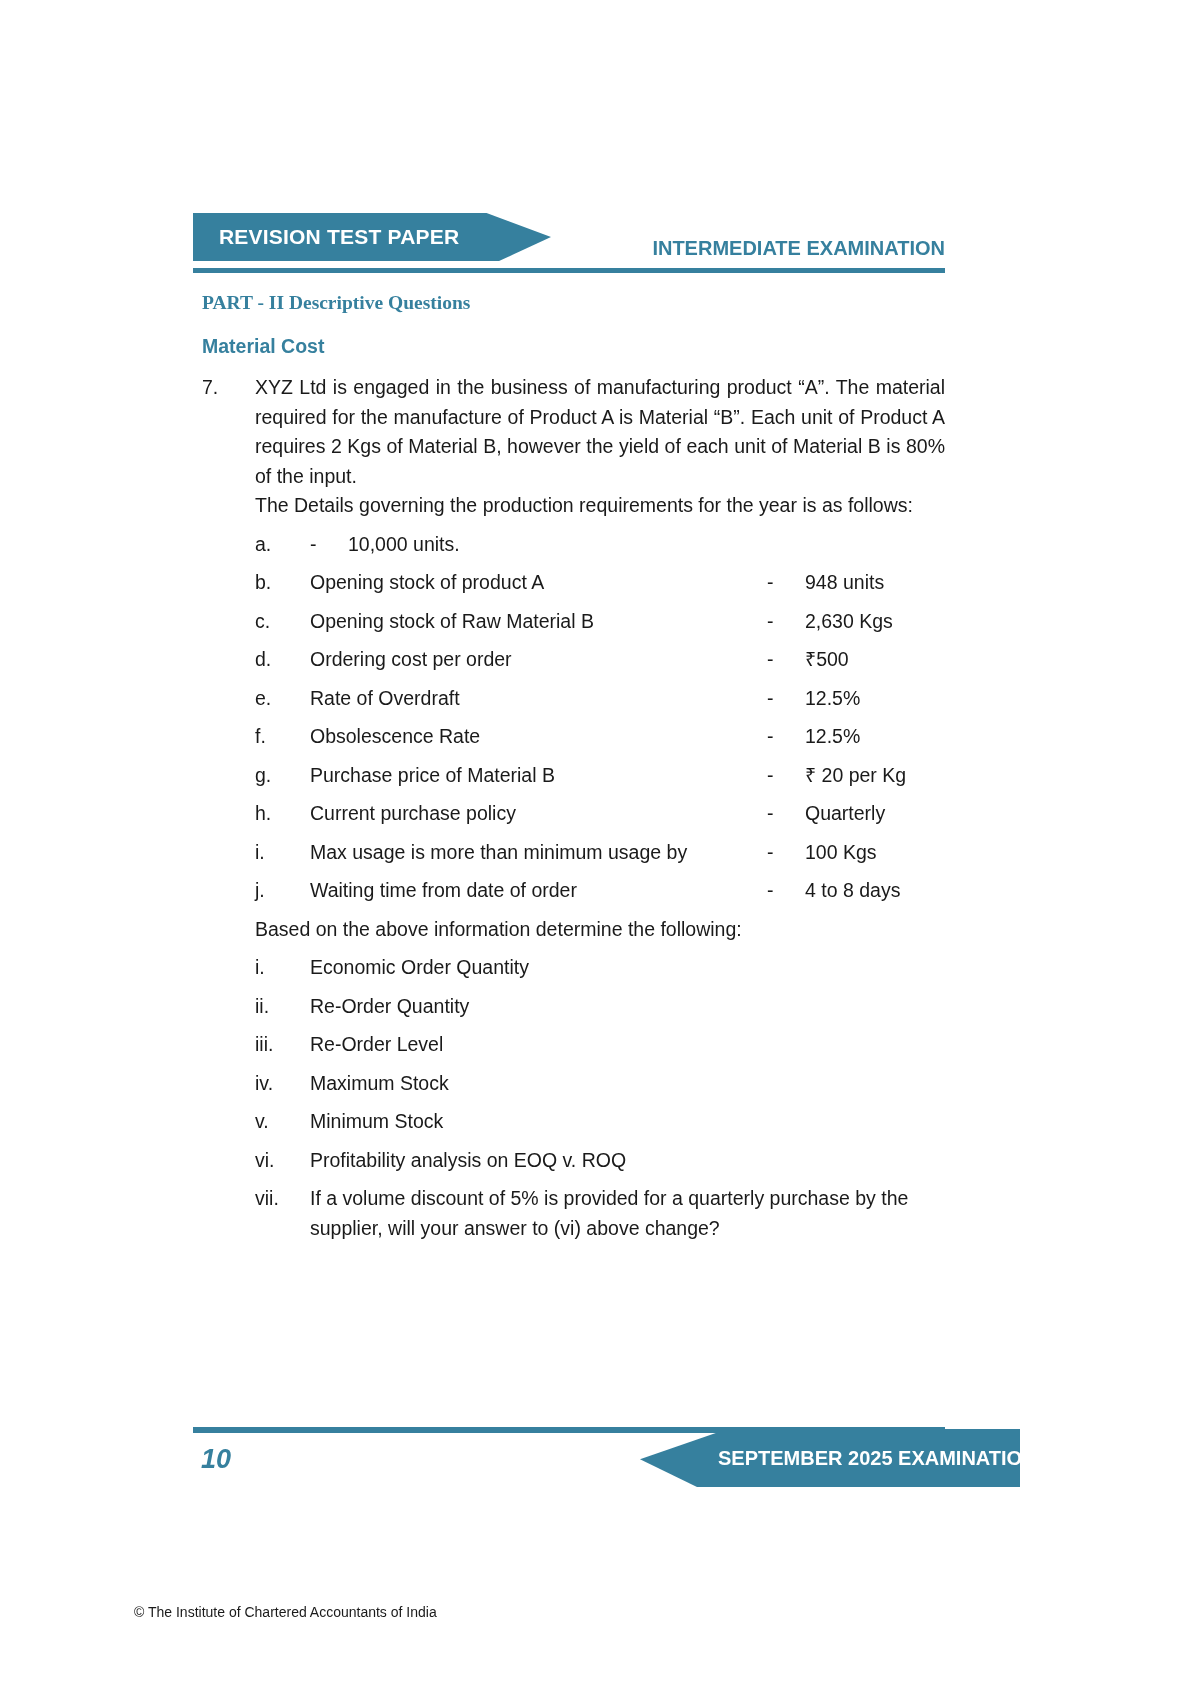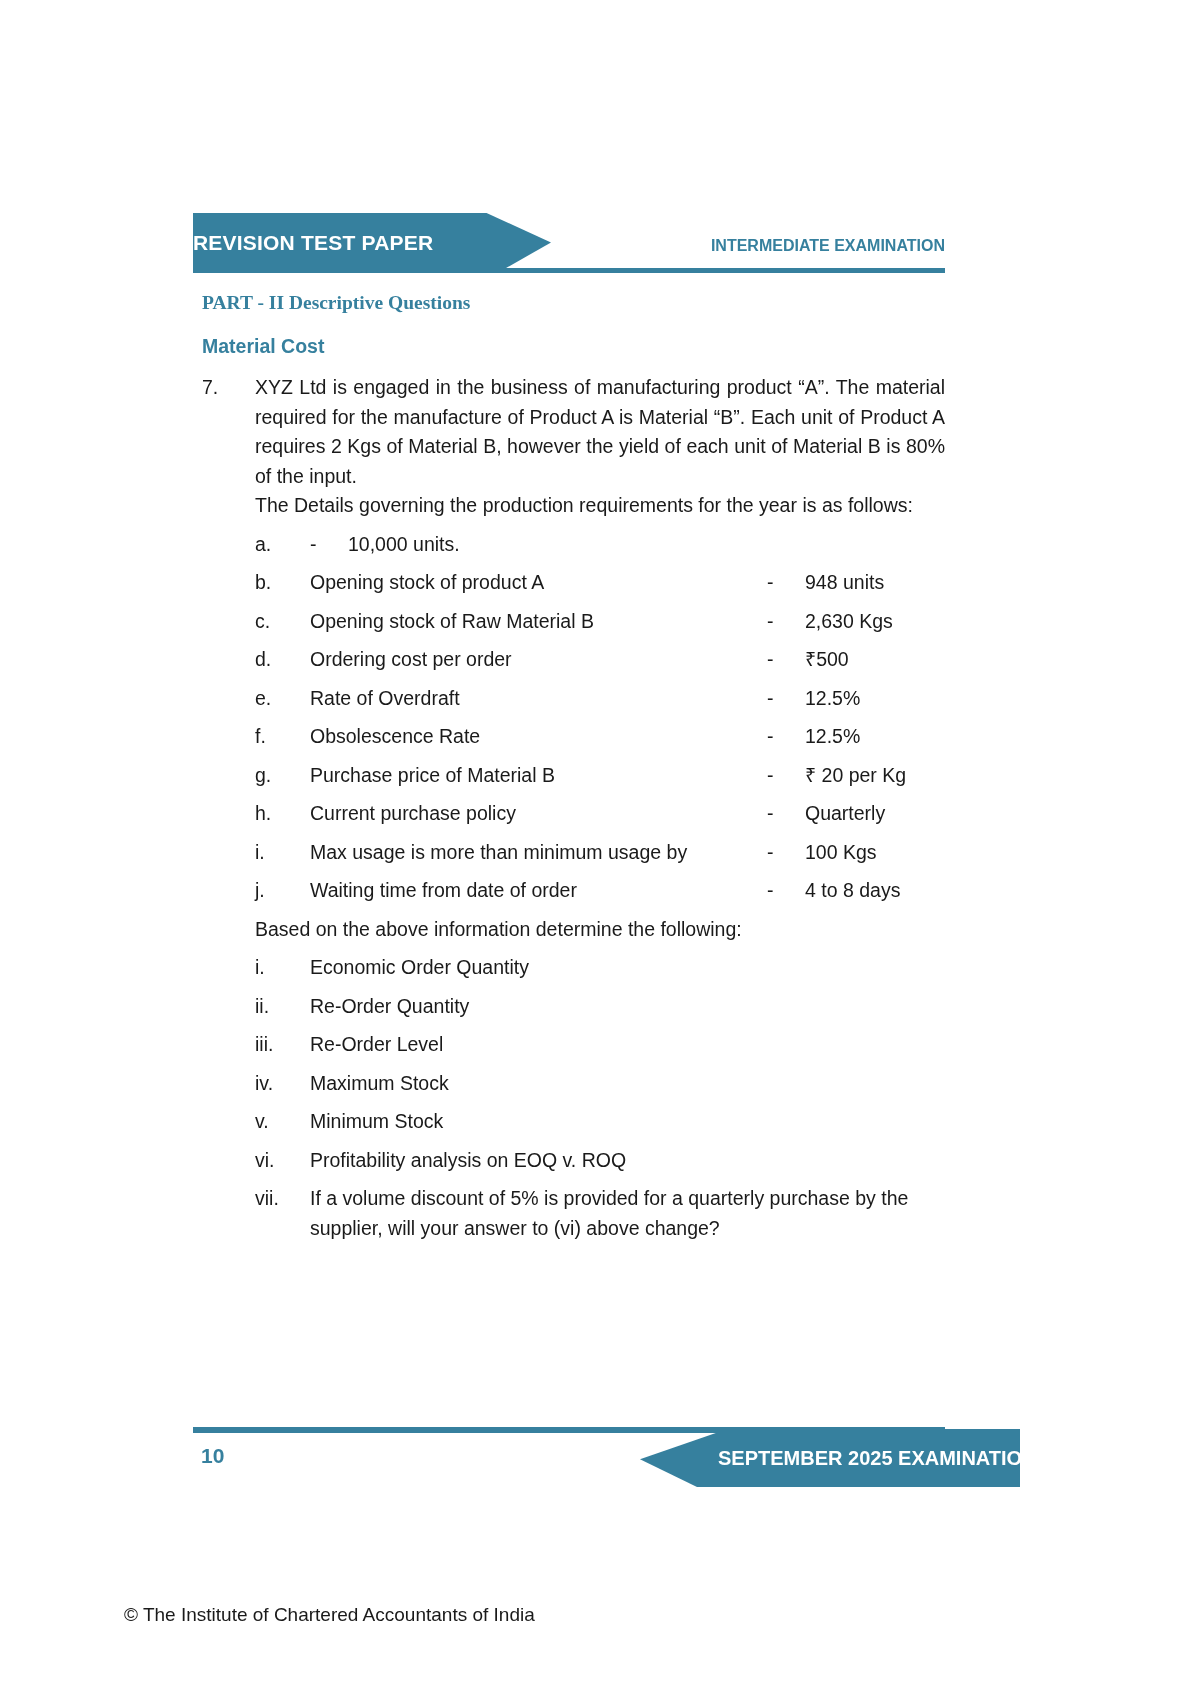--- a/index.html
+++ b/index.html
@@ -10,45 +10,45 @@
     height: 1684px;
     background: #ffffff;
     font-family: "Liberation Sans", sans-serif;
     color: #1a1a1a;
     overflow: hidden;
   }
   
   .header-banner {
     position: absolute;
     left: 193px; top: 213px;
-    width: 358px; height: 59px;
+    width: 358px; height: 48px;
     background: #36809E;
     clip-path: polygon(0 0, 82% 0, 100% 50%, 85.5% 100%, 0 100%);
     display: flex; align-items: center;
-    padding-left: 0;
+    padding-left: 26px;
   }
   .header-banner-label {
     color: #ffffff;
     font-weight: bold;
     font-size: 21px;
     letter-spacing: 0.2px;
     white-space: nowrap;
   }
   .header-rule {
     position: absolute;
     left: 193px; top: 268px;
     width: 752px; height: 5px;
     background: #36809E;
   }
   .header-right-label {
     position: absolute;
     top: 237px; right: 246px;
     color: #36809E;
     font-weight: bold;
-    font-size: 16px;
+    font-size: 20px;
     white-space: nowrap;
   }
   
   .content {
     position: absolute;
     left: 202px; top: 292px;
     width: 743px;
     font-size: 19.5px;
     line-height: 29.5px;
   }
@@ -106,26 +106,27 @@
     color: #ffffff;
     font-weight: bold;
     font-size: 20px;
     white-space: nowrap;
   }
   .page-number {
     position: absolute;
     left: 201px; top: 1444px;
     color: #36809E;
     font-weight: bold;
-    font-size: 21px;
+    font-size: 27px;
+    font-style: italic;
   }
   .copyright {
     position: absolute;
-    left: 124px; top: 1604px;
-    font-size: 19px;
+    left: 134px; top: 1604px;
+    font-size: 14px;
     color: #1a1a1a;
   }
 </style>
 </head>
 <body>
 
 <div class="page">
 
   <div class="header-banner">
     <span class="header-banner-label">REVISION TEST PAPER</span>

